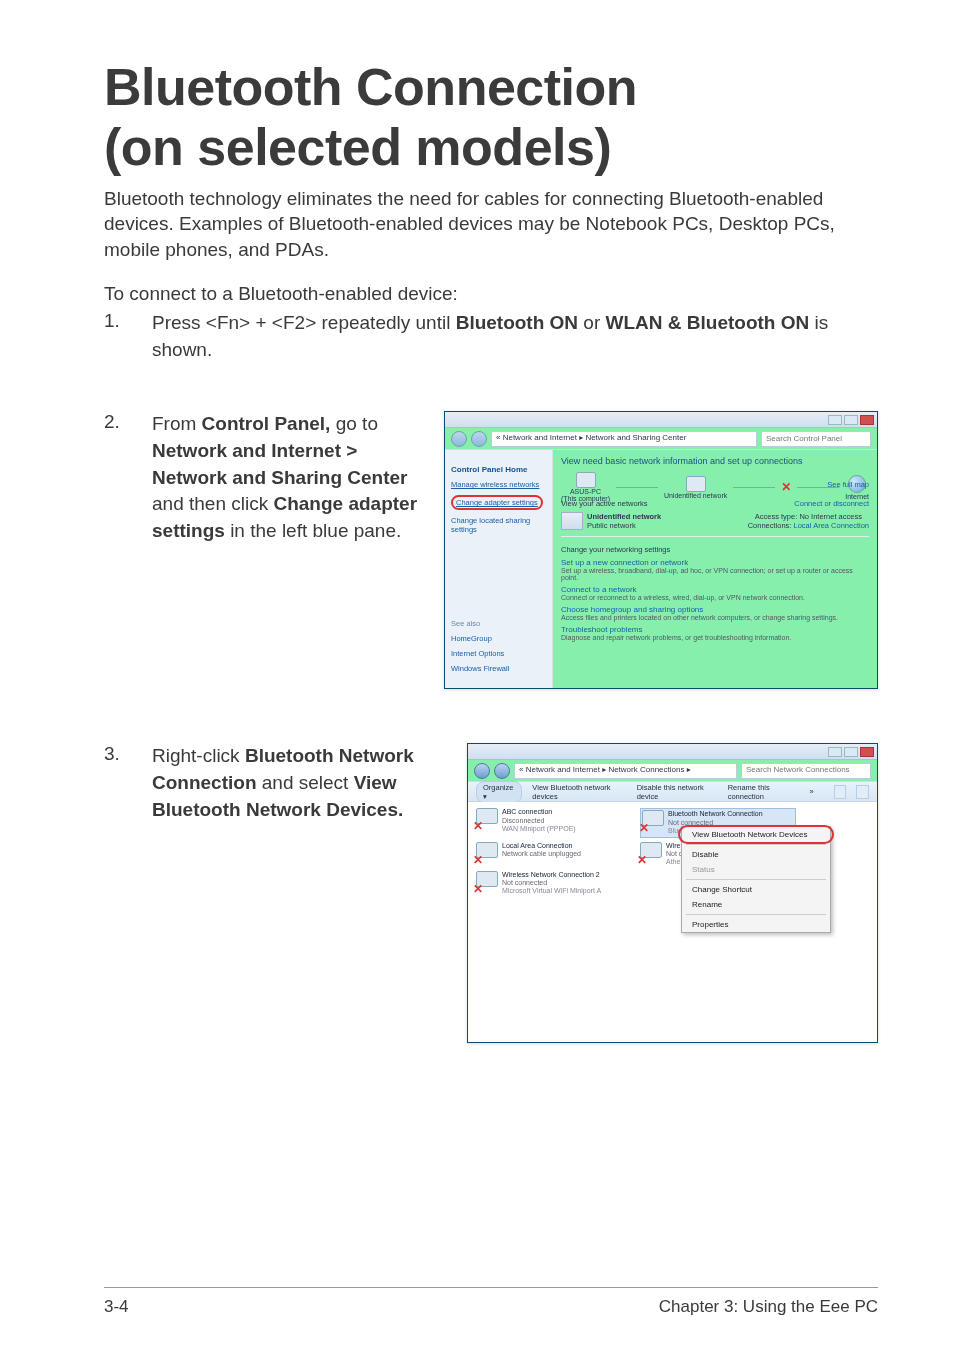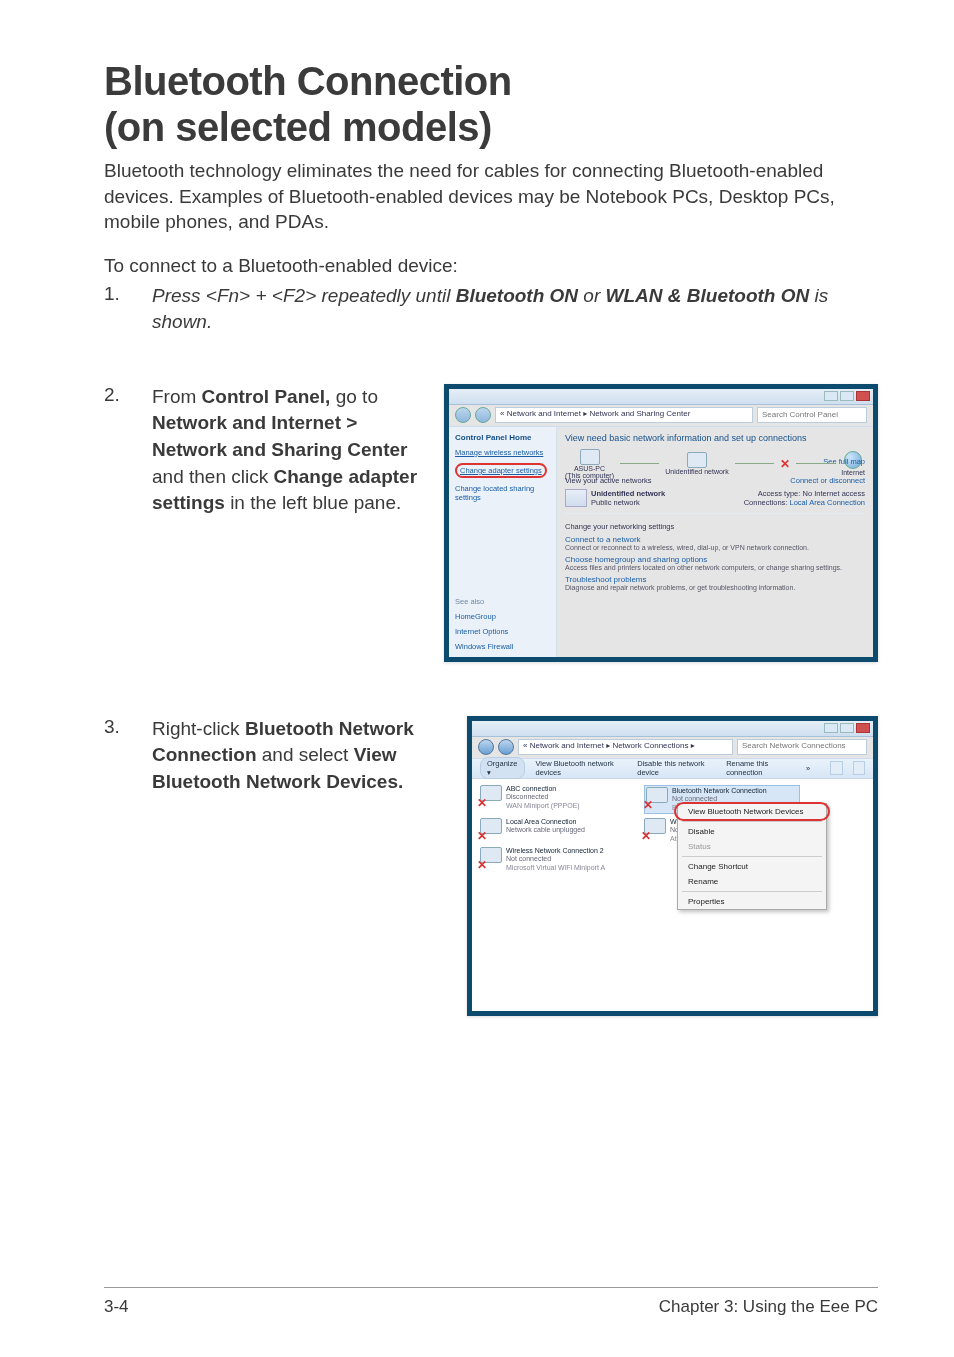--- a/index.html
+++ b/index.html
@@ -6,21 +6,21 @@
   body {
     width: 954px;
     height: 1357px;
     background: #fff;
     font-family: "Segoe UI", "Myriad Pro", Arial, sans-serif;
     color: #3a3a3a;
     position: relative;
     padding: 58px 76px 0 104px;
   }
   h1 {
-    font-size: 40px;
+    font-size: 52px;
     font-weight: 700;
     color: #3b3b3b;
     line-height: 1.15;
     margin-bottom: 8px;
     letter-spacing: -0.5px;
   }
   .intro {
     font-size: 19px;
     line-height: 1.35;
     color: #3a3a3a;
@@ -38,38 +38,37 @@
   }
   .step-num {
     width: 48px;
     flex: none;
     font-size: 19px;
   }
   .step-text {
     flex: 1 1 auto;
     font-size: 19px;
     line-height: 1.4;
-    font-style: italic;
   }
   .step-text b { font-weight: 700; }
   .step-split {
     display: flex;
     gap: 10px;
     margin-bottom: 54px;
   }
   .step-split .copy {
     flex: 0 0 330px;
     display: flex;
   }
   .step-split .copy .step-num { width: 48px; flex: none; font-size: 19px; }
   .step-split .copy .txt { font-size: 19px; line-height: 1.4; }
   .shot {
     flex: 1 1 auto;
-    border: 5px solid #0c4a6e;
-    background: #e5e5e5;
+    border: 1px solid #0c4a6e;
+    background: #86efac;
     box-shadow: 0 1px 3px rgba(0,0,0,.15);
     font-size: 8px;
     color: #335;
     position: relative;
     overflow: hidden;
   }
   
   .s1 { height: 278px; }
   .s1 .titlebar {
     height: 16px;
@@ -82,21 +81,21 @@
   .s1 .addrbar {
     height: 22px; display:flex; align-items:center; gap:4px; padding:2px 6px;
     border-bottom:1px solid #cfdced;
   }
   .s1 .addrbar .navbtn { width:16px;height:16px;border-radius:50%;background:linear-gradient(#bcd5ee,#8fb7dd);border:1px solid #6a9; }
   .s1 .addrbar .addr { flex:1; height:16px; border:1px solid #bcd; background:#fff; padding:1px 4px; color:#335; }
   .s1 .addrbar .srch { width:110px; height:16px; border:1px solid #bcd; background:#fff; padding:2px 4px; color:#777; }
   .s1 .body { display:flex; height:calc(100% - 38px); }
   .s1 .side {
     width:108px; background:#eaf1f8; border-right:1px solid #d6e1ee;
-    padding:6px 6px; display:flex; flex-direction:column; gap:6px;
+    padding:15px 6px; display:flex; flex-direction:column; gap:6px;
   }
   .s1 .side .hdr { color:#14508c; font-weight:600; font-size:8px; }
   .s1 .side .lnk { color:#1a5ea8; text-decoration:underline; font-size:7.5px; }
   .s1 .side .lnkchg { color:#1a5ea8; font-size:7.5px; }
   .s1 .side .redoval { border:2px solid #d33; border-radius:10px; padding:1px 3px; display:inline-block; }
   .s1 .side .spacer { flex:1; }
   .s1 .side .seealso { color:#6e8aa6; font-size:7.5px; }
   .s1 .main { flex:1; padding:6px 8px; }
   .s1 .main .ttl { color:#14508c; font-size:9px; margin-bottom:6px; }
   .s1 .diagram { display:flex; align-items:center; gap:6px; margin-bottom:4px; }
@@ -108,21 +107,21 @@
   .s1 .rightlink { text-align:right; color:#1a5ea8; font-size:7.5px; margin-top:-26px; margin-bottom:10px; }
   .s1 .sub { color:#335; font-size:7.5px; margin:2px 0 4px; }
   .s1 .group { border-top:1px solid #e3ebf4; padding-top:6px; margin-top:6px; }
   .s1 .item { margin:4px 0; }
   .s1 .item .hd { color:#1a5ea8; font-size:8px; }
   .s1 .item .ds { color:#556; font-size:7px; }
   .s1 .netstatus { display:flex; gap:4px; align-items:flex-start; margin-top:4px; }
   .s1 .neticon { width:22px;height:18px;background:linear-gradient(#e7eef7,#cfddee);border:1px solid #aac; }
   .s1 .netinfo { font-size:7.5px; }
   .s1 .netinfo b { font-weight:600; }
-  .s1 .netprops { margin-left:auto; font-size:7.5px; text-align:right; }
+  .s1 .netprops { margin-left:auto; font-size:7.5px; text-align:center; }
   .s1 .netprops .v { color:#1a5ea8; }
 
   
   .s2 { height: 300px; margin-left: 23px; }
   .s2 .titlebar {
     height: 16px;
     background: linear-gradient(#e6eef7,#cfdff0);
     border-bottom: 1px solid #a8c0d8;
     display: flex; justify-content: flex-end; align-items: center; gap:2px; padding:0 3px;
   }
@@ -255,20 +254,24 @@
             <div>Public network</div>
           </div>
           <div class="netprops">
             <div><span>Access type:</span> <span>No Internet access</span></div>
             <div><span>Connections:</span> <span class="v">Local Area Connection</span></div>
           </div>
         </div>
         <div class="group">
           <div class="sub">Change your networking settings</div>
           <div class="item">
+              <div class="hd">Set up a new connection or network</div>
+              <div class="ds">Set up a wireless, broadband, dial-up, ad hoc, or VPN connection; or set up a router or access point.</div>
+            </div>
+          <div class="item">
               <div class="hd">Connect to a network</div>
               <div class="ds">Connect or reconnect to a wireless, wired, dial-up, or VPN network connection.</div>
             </div>
           <div class="item">
               <div class="hd">Choose homegroup and sharing options</div>
               <div class="ds">Access files and printers located on other network computers, or change sharing settings.</div>
             </div>
           <div class="item">
               <div class="hd">Troubleshoot problems</div>
               <div class="ds">Diagnose and repair network problems, or get troubleshooting information.</div>

